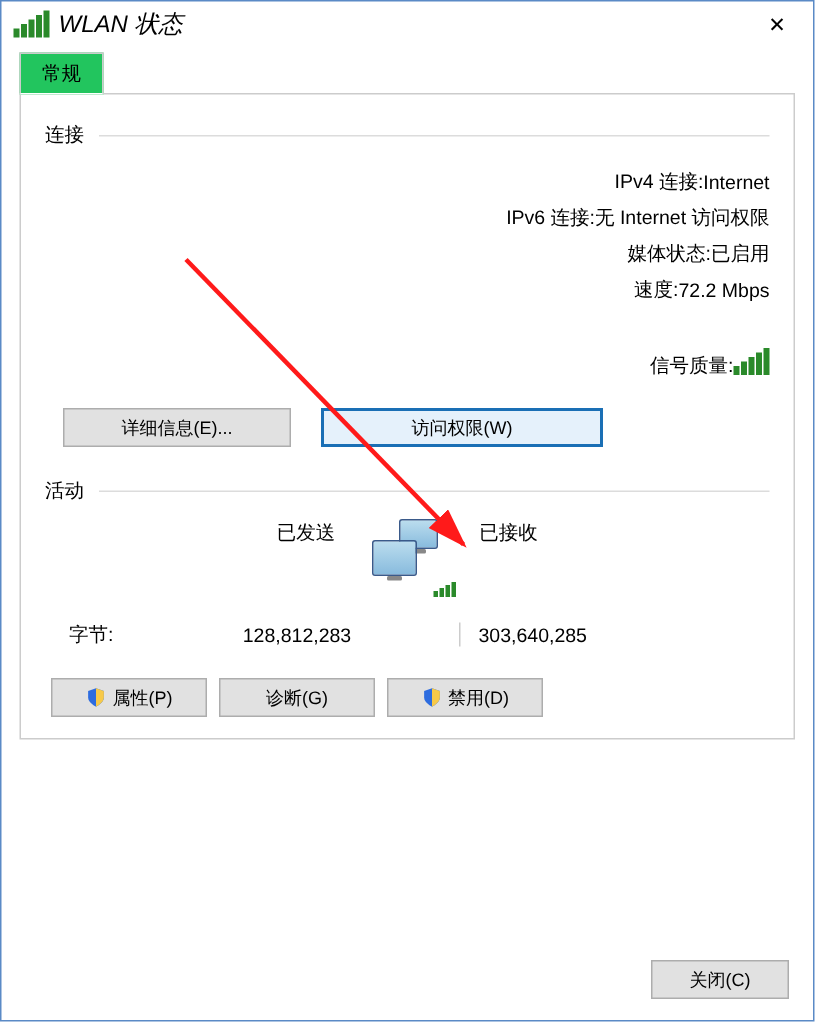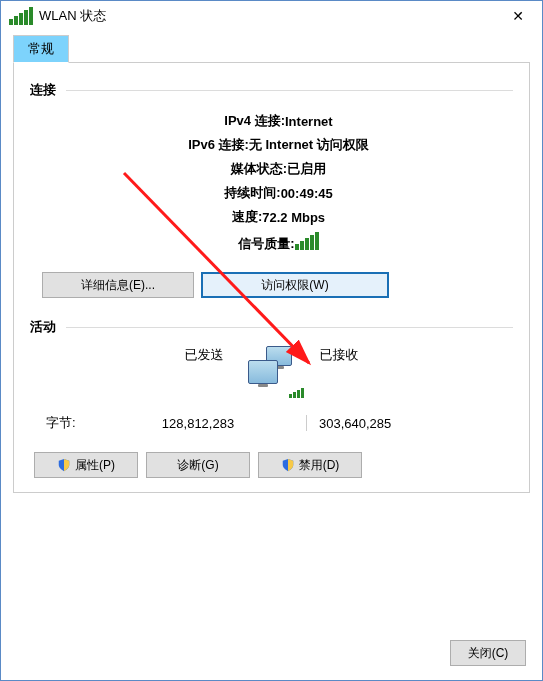--- a/index.html
+++ b/index.html
@@ -1,40 +1,40 @@
 <!DOCTYPE html>
 <html><head>
 <meta charset="utf-8">
 <style>
   * { box-sizing: border-box; }
   body { margin: 0; font-family: "Microsoft YaHei", "Segoe UI", Tahoma, sans-serif; font-size: 12px; color: #000; background: #fff; }
   .window { width: 543px; height: 681px; border: 1px solid #5a8ac6; background: #fff; margin: 0; position: relative; }
   .titlebar { height: 30px; display: flex; align-items: center; padding: 0 4px 0 8px; }
   .titlebar .title-icon { margin-right: 6px; display: inline-flex; }
-  .titlebar .title-text { flex: 1; font-size: 13px; color: #000; }
+  .titlebar .title-text { flex: 1; font-size: 16px; color: #000; font-style: italic; }
   .close-btn { width: 40px; height: 28px; display: flex; align-items: center; justify-content: center; background: transparent; border: none; cursor: pointer; font-size: 14px; font-family: Arial; }
   .body { padding: 0 12px 12px 12px; position: relative;}
   .tabs { margin-top: 4px; }
-  .tab { display: inline-block; border: 1px solid #ccc; border-bottom: 1px solid #fff; padding: 4px 14px; font-size: 13px; background: #7dd3fc; position: relative; z-index: 2; cursor: pointer; }
+  .tab { display: inline-block; border: 1px solid #ccc; border-bottom: 1px solid #fff; padding: 4px 14px; font-size: 13px; background: #22c55e; position: relative; z-index: 2; cursor: pointer; }
   .tab-body { border: 1px solid #ccc; margin-top: -1px; padding: 18px 16px 14px 16px; }
   .section-label { font-size: 13px; color: #000; }
   .hr { height: 1px; background: #dcdcdc; }
-  .section-head { display: flex; align-items: center; margin-bottom: 10px; font-weight: bold; }
+  .section-head { display: flex; align-items: center; margin-bottom: 10px; }
   .section-head .hr { flex: 1; margin-left: 10px; }
-  .row { display: flex; justify-content: center; align-items: center; padding: 3px 0 3px 14px; font-size: 13px; font-weight: bold; }
+  .row { display: flex; justify-content: flex-end; align-items: center; padding: 3px 0 3px 14px; font-size: 13px; }
   .row .val { text-align: right; }
   .signal-bars { display: inline-flex; align-items: flex-end; gap: 1px; }
   .signal-bars span { width: 4px; background: #2a8a2a; display: inline-block; }
   .signal-bars .b1 { height: 6px; }
   .signal-bars .b2 { height: 9px; }
   .signal-bars .b3 { height: 12px; }
   .signal-bars .b4 { height: 15px; }
   .signal-bars .b5 { height: 18px; }
   .btn { background: #e1e1e1; border: 1px solid #adadad; font-size: 12px; height: 26px; display: inline-flex; align-items: center; justify-content: center; cursor: pointer; font-family: inherit; }
-  .btn-row { display: flex; gap: 7px; margin: 16px 0 4px 12px; }
+  .btn-row { display: flex; gap: 20px; margin: 16px 0 4px 12px; }
   .btn-details { width: 152px; }
   .btn-wireless { width: 188px; border: 2px solid #1a6fb5; background: #e5f1fb; }
   .activity { margin-top: 20px; }
   .activity-grid { display: flex; align-items: flex-start; justify-content: center; margin-top: 8px; padding: 0 2px; }
   .activity-grid .col-label-left { width:120px; text-align:right; font-size:13px;}
   .activity-grid .col-label-right { width:120px; text-align:left; font-size:13px;}
   .activity-grid .col-icon { flex: 0 0 auto; padding: 0 18px; }
   .net-icon { position: relative; width: 60px; height: 50px; }
   .mon { position: absolute; border: 1px solid #3a5a8a; background: linear-gradient(#bde, #8bd); border-radius: 2px; }
   .mon.back { width: 26px; height: 20px; left: 24px; top: 0; }
@@ -45,21 +45,21 @@
   .small-bars .s1{height:4px;} .small-bars .s2{height:6px;} .small-bars .s3{height:8px;} .small-bars .s4{height:10px;}
   .bytes-row { display:flex; align-items:center; margin-top:18px; padding: 0 2px; }
   .bytes-row .lbl { width:70px; font-size:13px; padding-left:14px;}
   .bytes-row .sent { flex:1; text-align:center; font-size:13px;}
   .bytes-row .divider { width:1px; height:16px; background:#ccc; margin:0 12px;}
   .bytes-row .recv { flex:1; text-align:left; font-size:13px;}
   .bottom-btns { display:flex; gap:8px; margin-top:20px; padding-left:4px;}
   .bottom-btns .btn { width:104px; }
   .shield { width:14px; height:14px; margin-right:4px; display:inline-block; }
   .footer { position: absolute; right: 16px; bottom: 14px; }
-  .footer .btn { width: 76px; }
+  .footer .btn { width: 92px; }
   .arrow-overlay { position:absolute; left:100px; top:100px; pointer-events:none; z-index:5;}
   .ssid-blur { width:110px; height:18px; background:rgba(220,220,220,0.01); filter:blur(3px); display:inline-block;}
 </style>
 </head>
 <body>
 
 <div class="window">
   <div class="titlebar">
     <span class="title-icon">
       <span class="signal-bars">
@@ -102,28 +102,24 @@
       </div>
       <div class="row">
         <span>IPv6 连接:</span>
         <span class="val">无 Internet 访问权限</span>
       </div>
       <div class="row">
         <span>媒体状态:</span>
         <span class="val">已启用</span>
       </div>
       <div class="row">
-        <span>持续时间:</span>
-        <span class="val">00:49:45</span>
-      </div>
-      <div class="row">
         <span>速度:</span>
         <span class="val">72.2 Mbps</span>
       </div>
-      <div class="row" style="align-items:flex-end;">
+      <div class="row" style="align-items:flex-end;margin-top:24px;">
         <span>信号质量:</span>
         <span class="val">
           <span class="signal-bars">
               <span class="b1"></span>
               <span class="b2"></span>
               <span class="b3"></span>
               <span class="b4"></span>
               <span class="b5"></span>
             </span>
         </span>

